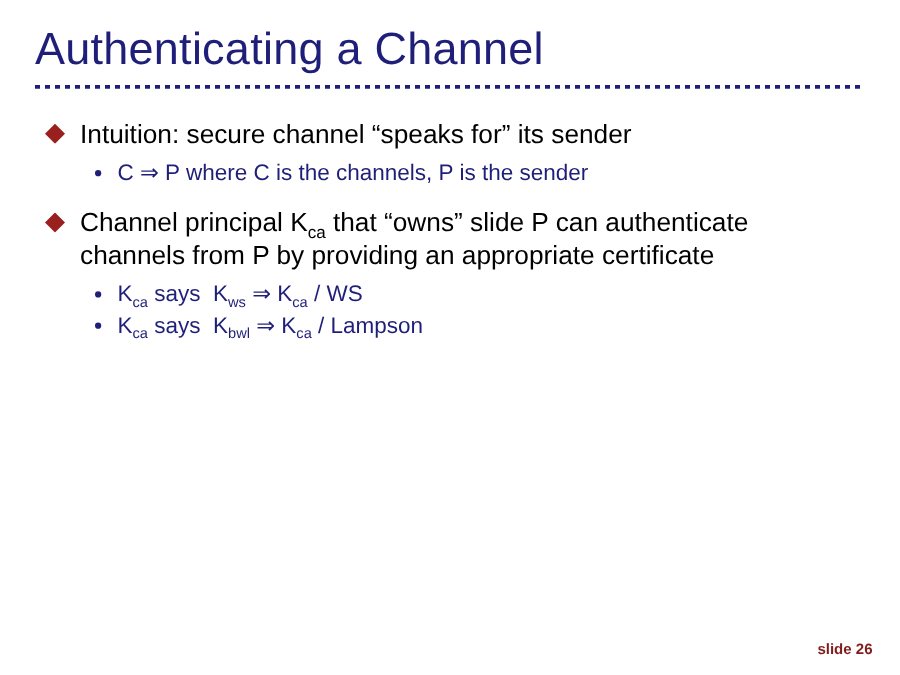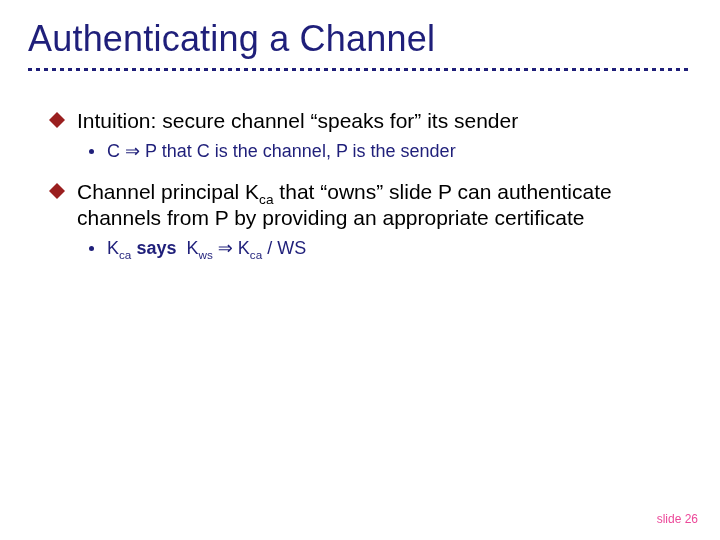--- a/index.html
+++ b/index.html
@@ -34,21 +34,21 @@
       transparent 4px, transparent 8px
     );
   }
   .body {
     padding: 24px 36px 0 36px;
     font-size: 21px;
     line-height: 1.25;
   }
   ul.level1 {
     list-style: none;
-    margin: 13px;
+    margin: 0;
     padding: 0;
   }
   ul.level1 > li {
     position: relative;
     padding-left: 28px;
     margin-bottom: 4px;
     color: #000;
   }
   .diamond-bullet {
     position: absolute;
@@ -72,31 +72,32 @@
   }
   .dot-bullet {
     position: absolute;
     left: 0;
     top: 9px;
     width: 5px;
     height: 5px;
     background: #1f1f7a;
     border-radius: 50%;
   }
-  .says { font-weight: bold; text-align: right; }
+  .says { font-weight: normal; text-align: right; }
   sub { font-size: 0.65em; line-height: 0; }
   .arrow {
     font-family: "Segoe UI Symbol", "Arial Unicode MS", sans-serif;
   }
   .footer {
     position: absolute;
     right: 22px;
     bottom: 14px;
     font-size: 12px;
-    color: #ec4899;
+    color: #7f1d1d;
+    font-weight: bold;
   }
 </style>
 </head>
 <body>
 
 <div class="slide">
 
   <div class="title">Authenticating a Channel</div>
   <div class="rule"></div>
 
@@ -106,37 +107,41 @@
       <li>
         <span class="diamond-bullet">
           <svg viewBox="0 0 16 16" width="16" height="16">
               <polygon points="8,0 16,8 8,16 0,8" fill="#9a1f1f"></polygon>
             </svg>
         </span>
         <span>Intuition: secure channel “speaks for” its sender</span>
         <ul class="level2">
           <li>
             <span class="dot-bullet"></span>
-            <span>C </span><span class="arrow">⇒</span><span> P that C is the channel, P is the sender</span>
+            <span>C </span><span class="arrow">⇒</span><span> P where C is the channels, P is the sender</span>
           </li>
         </ul>
       </li>
 
       <li>
         <span class="diamond-bullet">
           <svg viewBox="0 0 16 16" width="16" height="16">
               <polygon points="8,0 16,8 8,16 0,8" fill="#9a1f1f"></polygon>
             </svg>
         </span>
         <span>Channel principal K</span><sub>ca</sub><span> that “owns” slide P can authenticate channels from P by providing an appropriate certificate</span>
         <ul class="level2">
           <li>
             <span class="dot-bullet"></span>
             <span>K</span><sub>ca</sub><span class="says"> says </span>&nbsp;<span>K</span><sub>ws</sub><span class="arrow"> ⇒ </span><span>K</span><sub>ca</sub><span> / WS</span>
           </li>
+          <li>
+            <span class="dot-bullet"></span>
+            <span>K</span><sub>ca</sub><span class="says"> says </span>&nbsp;<span>K</span><sub>bwl</sub><span class="arrow"> ⇒ </span><span>K</span><sub>ca</sub><span> / Lampson</span>
+          </li>
         </ul>
       </li>
 
     </ul>
   </div>
 
   <div class="footer">
     <span>slide </span><span>26</span>
   </div>
 

